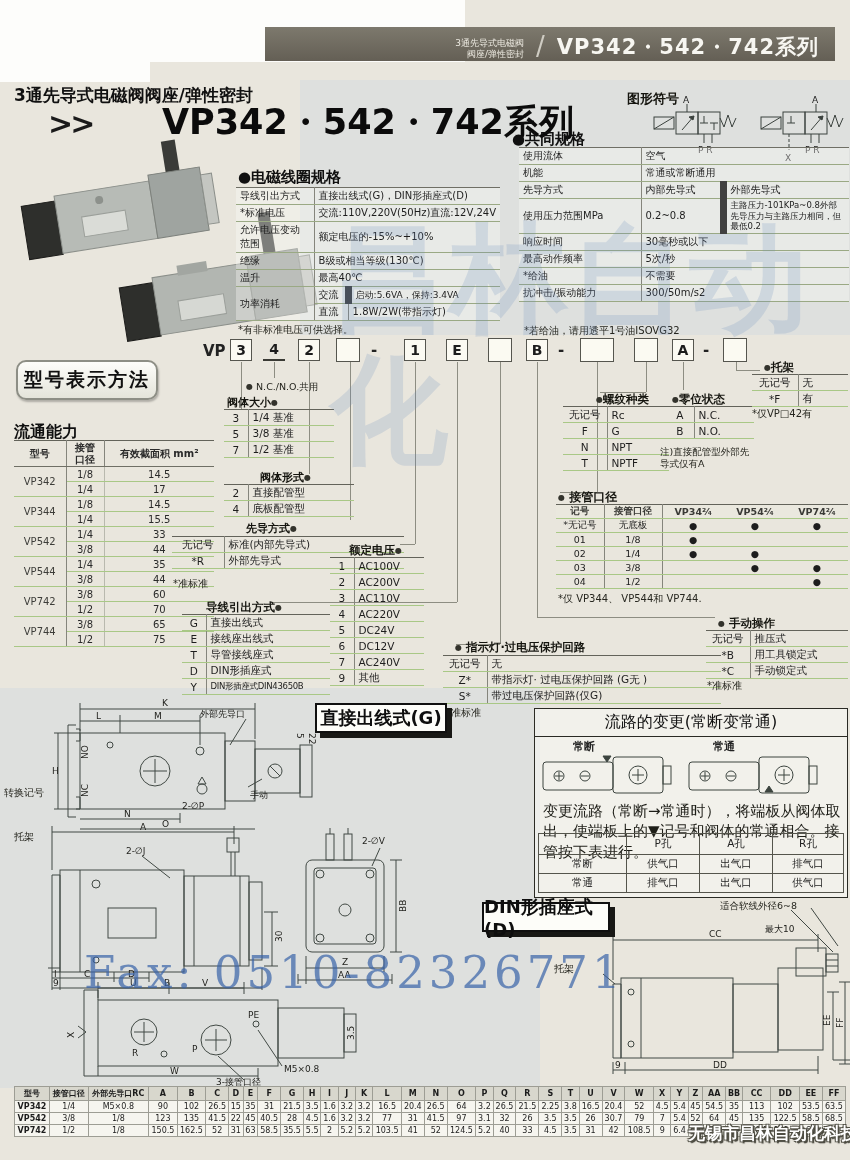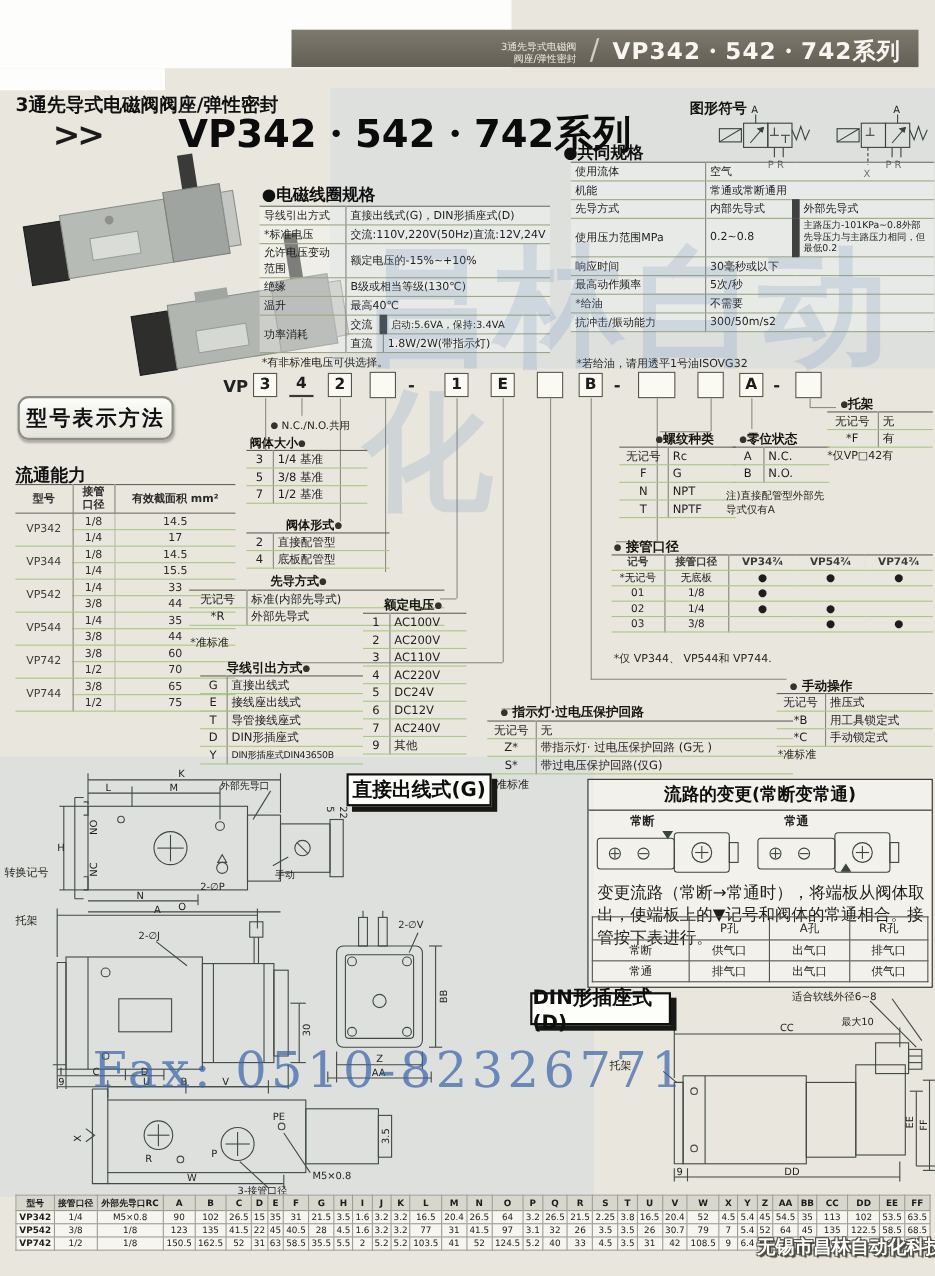--- a/index.html
+++ b/index.html
@@ -50,21 +50,21 @@
 .cwide{width:34px;height:24px}
 .cux{border:none;border-bottom:2px solid #3a3a34;background:transparent}
 .cdash{font-size:15px;font-weight:bold;z-index:2}
 .vline{width:1px;background:#8d8d82;z-index:1}
 .hline{height:1px;background:#8d8d82;z-index:1}
 .lab{font-size:11.5px;font-weight:bold;color:#15150f;z-index:2;white-space:nowrap}
 .lab .dot,.dotc{font-size:8px;vertical-align:1px;color:#33332c}
 .note{font-size:10px;color:#26261f;z-index:2;white-space:nowrap}
 .note2{font-size:9.5px;color:#26261f;z-index:2;width:98px;line-height:1.25}
 .fcbox{border:1.5px solid #2a2a24;background:rgba(250,250,245,.55);z-index:2}
-.fctitle{font-size:16px;font-weight:bold;text-align:center;border-bottom:1px solid #2a2a24;padding:3px 0;color:#101010}
+.fctitle{font-size:16px;font-weight:normal;text-align:center;border-bottom:1px solid #2a2a24;padding:3px 0;color:#101010}
 .fct{font-size:10.5px;width:306px}
 .fct td{border:1px solid #55554c;text-align:center;height:19px}
 .fct tr:first-child td{height:21px}
 .fcdesc{font-size:15px;line-height:1.35;color:#1e1e18;width:300px}
 .fclab{font-size:11px;font-weight:bold}
 .wm-big{font-size:118px;font-weight:bold;color:rgba(104,138,188,.20);line-height:1.12;letter-spacing:2px;z-index:6;pointer-events:none;width:540px}
 .wm-line{font-family:"DejaVu Serif","Liberation Serif",serif;font-size:45px;color:rgba(56,99,168,.70);letter-spacing:4px;z-index:6;white-space:nowrap;pointer-events:none}
 .wm-co{font-size:17px;font-weight:bold;color:#fff;z-index:7;white-space:nowrap;pointer-events:none;
  text-shadow:-1px -1px 0 #504f44,1px -1px 0 #504f44,-1px 1px 0 #504f44,1px 1px 0 #504f44,2px 2px 1px #3d3c33}
 svg{overflow:visible}
@@ -588,20 +588,27 @@
           <td>1/4</td>
           <td>●</td>
           <td>●</td>
           <td></td>
         </tr>
         <tr>
           <td>03</td>
           <td>3/8</td>
           <td></td>
           <td>●</td>
+          <td>●</td>
+        </tr>
+        <tr>
+          <td>04</td>
+          <td>1/2</td>
+          <td></td>
+          <td></td>
           <td>●</td>
         </tr>
       </tbody>
   </table>
   <div class="abs note" style="left:558px;top:592px">*仅 VP344、 VP544和 VP744.</div>
 
   <div class="abs lab" style="left:455px;top:640px;font-size:11.5px"><span class="dot">●</span> <span>指示灯·过电压保护回路</span></div>
   <table class="opt abs z2" style="left:443px;top:655px;width:278px">
     <colgroup>
         <col style="width:44px">

